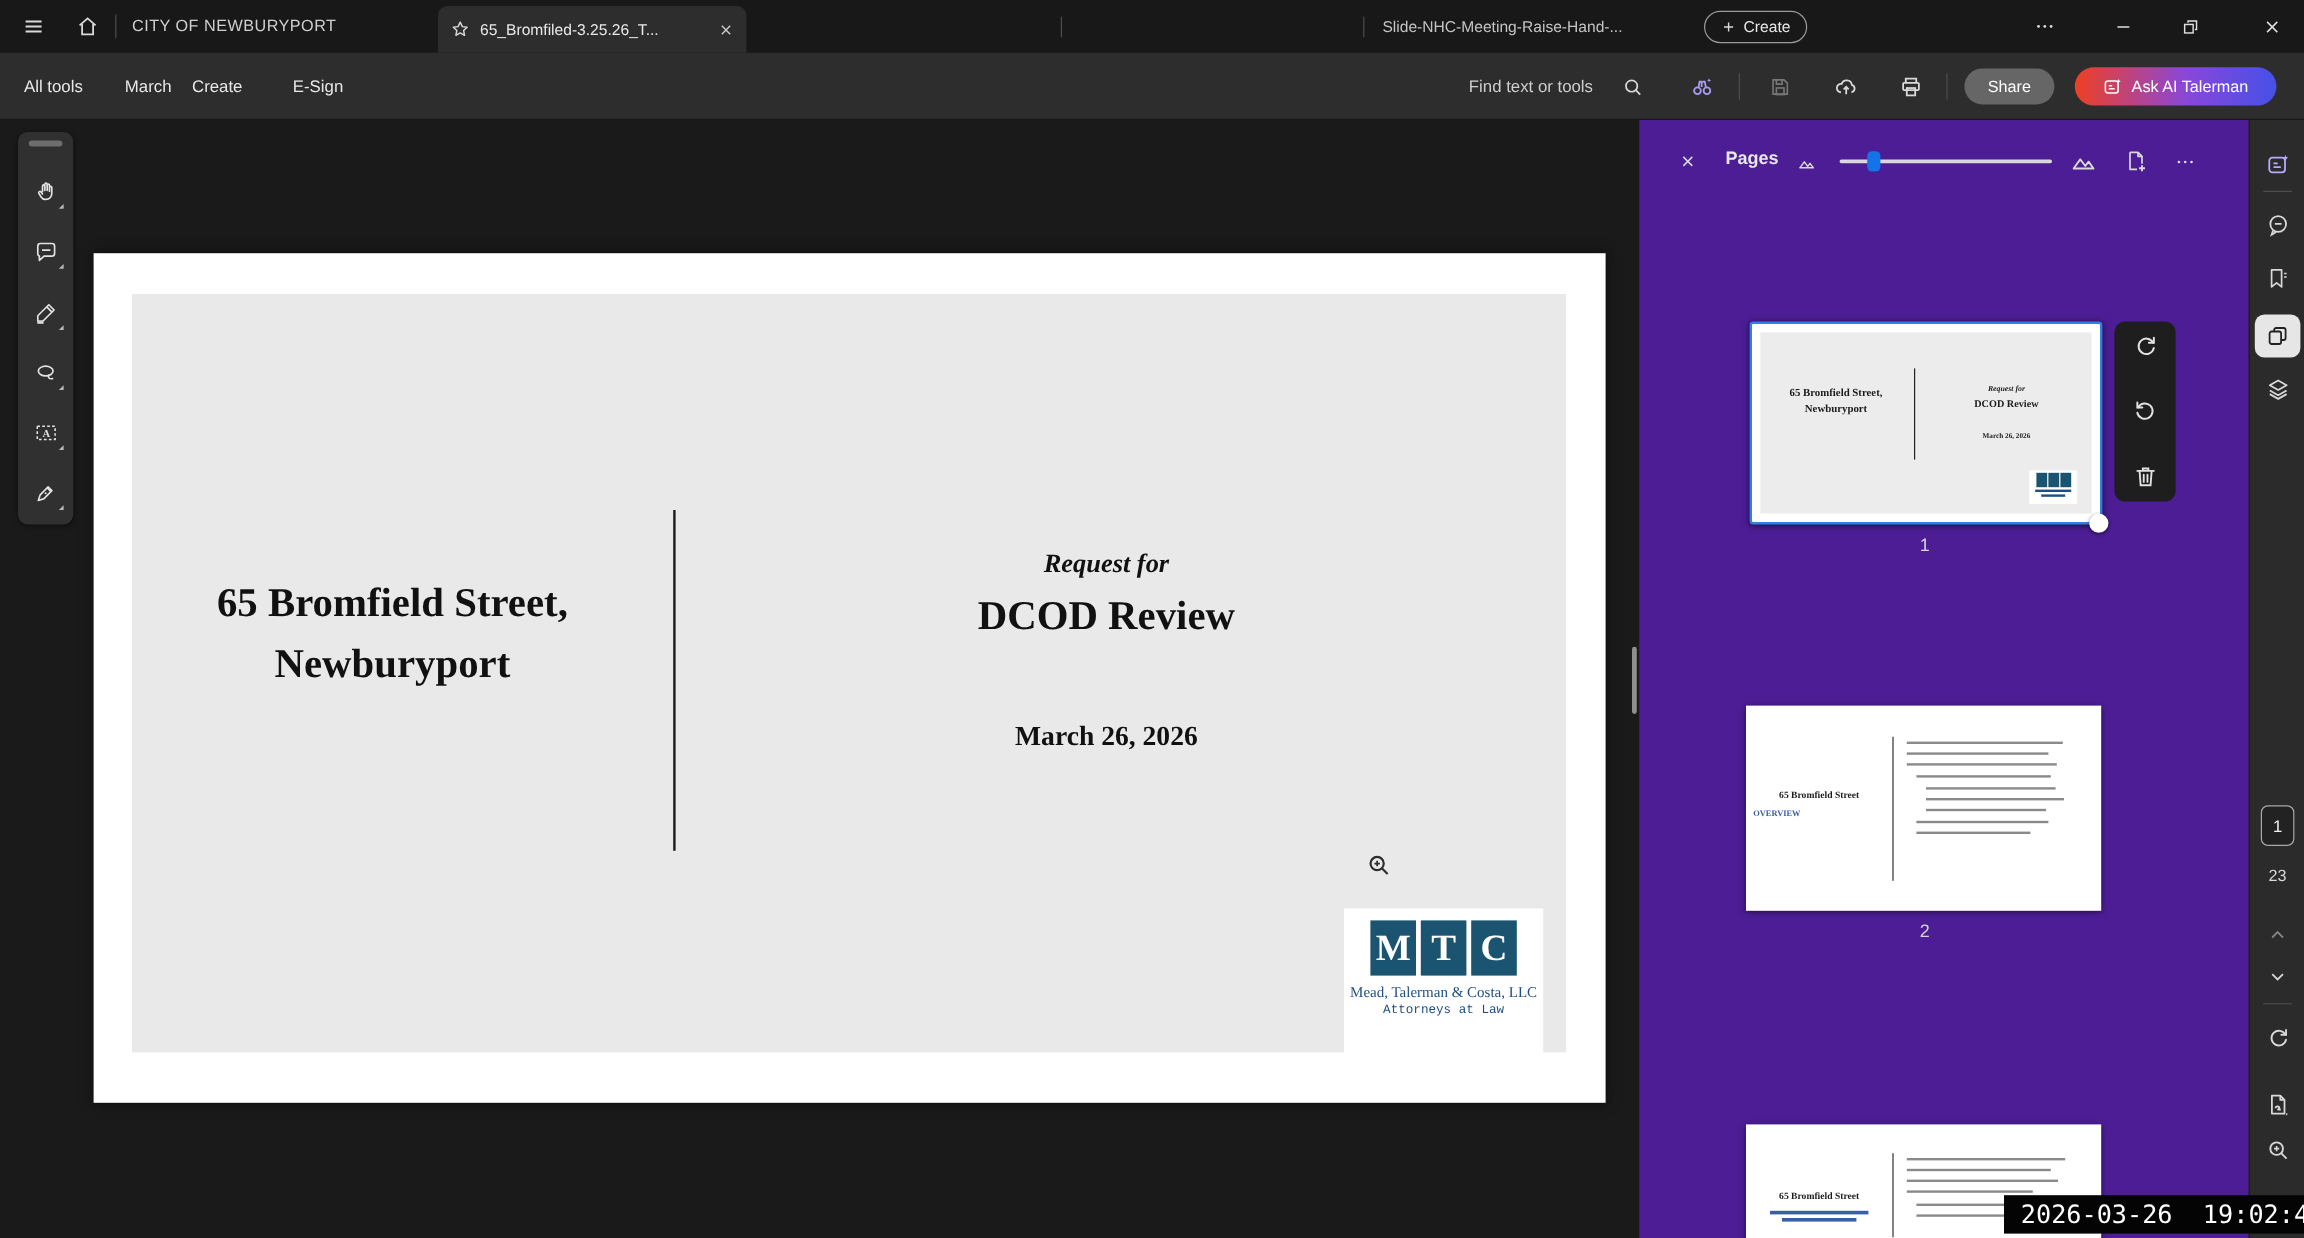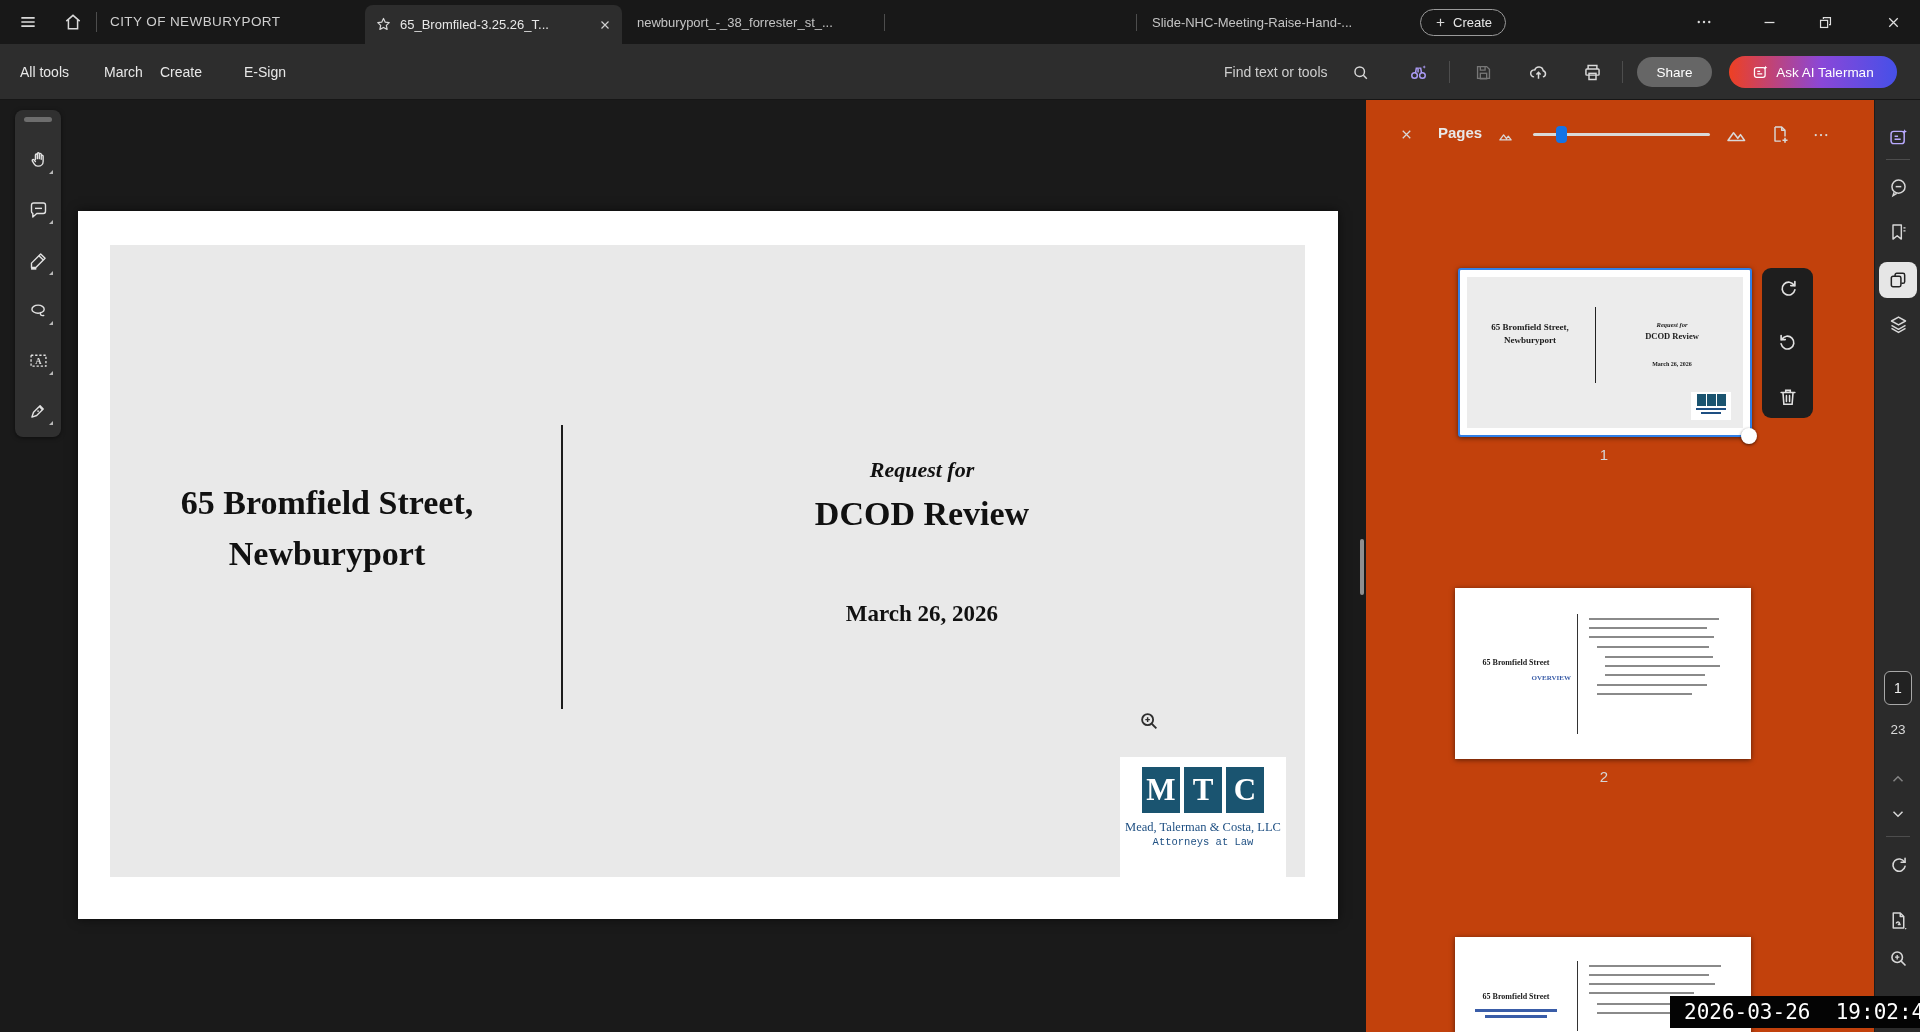--- a/index.html
+++ b/index.html
@@ -48,21 +48,21 @@
   .slidedate{ position:absolute; left:612px; top:356px; width:400px; text-align:center; font-size:23px; font-weight:bold; }
   .logo { position:absolute; left:1010px; top:512px; width:166px; height:125px; background:#fff; text-align:center; }
   .logo-squares { display:flex; justify-content:center; gap:4px; padding-top:10px; }
   .logo-sq { width:38px; height:46px; background:#1a5470; color:#fff; font-family:"Liberation Serif", serif;
              font-size:31px; font-weight:bold; display:flex; align-items:center; justify-content:center; }
   .logo-firm { margin-top:7px; color:#1e4f82; font-family:"Liberation Serif", serif; font-size:12.5px; }
   .logo-tag  { color:#1e4f82; font-family:Liberation Mono, monospace; font-size:10.5px; margin-top:1px; }
   .main-scrollbar { position:absolute; left:1360px; top:539px; width:4px; height:56px; background:#8f8f8f; border-radius:2px; }
 
   
-  .panel { position:absolute; left:1366px; top:100px; width:508px; height:932px; background:#c2410c; overflow:hidden; }
+  .panel { position:absolute; left:1366px; top:100px; width:508px; height:932px; background:#4c1d95; overflow:hidden; }
   .panel-title { position:absolute; left:72px; top:24px; color:#e8e8e8; font-size:15px; font-weight:bold; }
   .slider-track { position:absolute; left:167px; top:33px; width:177px; height:3px; background:#d9d9d9; border-radius:2px; }
   .slider-knob { position:absolute; left:190px; top:26px; width:11px; height:17px; border-radius:4px; background:#1473e6; }
   .thumb { position:absolute; background:#fff; box-shadow:0 1px 5px rgba(0,0,0,.55); }
   .thumb1 { left:92px; top:168px; width:294px; height:169px; border:2px solid #3180e8; border-radius:3px; }
   .thumb-label { position:absolute; width:40px; text-align:center; color:#d6d6d6; font-size:15px; }
   .tbtns { position:absolute; left:396px; top:168px; width:51px; height:150px; background:#1e1e1e; border-radius:9px;
            display:flex; flex-direction:column; align-items:center; justify-content:space-between; padding:10px 0; }
   .handle-dot { position:absolute; left:375px; top:328px; width:16px; height:16px; border-radius:50%; background:#fff; box-shadow:0 1px 3px rgba(0,0,0,.6); }
   .mini-grey { position:absolute; left:7px; top:7px; right:7px; bottom:7px; background:#ececec; }
@@ -113,21 +113,20 @@
           </svg>
       </span>
       <span class="tab-title">65_Bromfiled-3.25.26_T...</span>
       <span class="ic" style="margin-left:auto;">
         <svg width="14" height="14" viewBox="0 0 24 24" fill="none" stroke="#cfcfcf" stroke-width="2">
             <path d="M6 6l12 12M18 6L6 18"></path>
           </svg>
       </span>
     </div>
 
-    <div class="tab-plain" style="left:637px;">newburyport_-_38_forrester_st_...</div>
     <div class="tab-div" style="left:884px;"></div>
     <div class="tab-div" style="left:1136px;"></div>
     <div class="tab-plain" style="left:1152px;">Slide-NHC-Meeting-Raise-Hand-...</div>
 
     <div class="create-btn">
       <span class="ic">
         <svg width="13" height="13" viewBox="0 0 24 24" fill="none" stroke="currentColor" stroke-width="2.2">
             <path d="M12 5v14M5 12h14"></path>
           </svg>
       </span>
@@ -370,21 +369,21 @@
             <path d="M4.5 7h15M9.5 7V4.8h5V7M6.5 7l1 13h9l1-13"></path>
             <path d="M10.3 10.5v6.5M13.7 10.5v6.5"></path>
           </svg>
       </div>
     </div>
     <div class="handle-dot"></div>
     <div class="thumb-label" style="left:218px;top:346px;">1</div>
 
     <div class="thumb" style="left:89px;top:488px;width:296px;height:171px;">
       <div class="abs mini-serif" style="left:6px;top:70px;width:110px;text-align:center;font-size:8px;font-weight:bold;">65 Bromfield Street</div>
-      <div class="abs" style="left:6px;top:86px;width:110px;text-align:right;font-size:7px;font-weight:bold;color:#3a5da8;font-family:'Liberation Serif',serif;">OVERVIEW</div>
+      <div class="abs" style="left:6px;top:86px;width:110px;text-align:left;font-size:7px;font-weight:bold;color:#3a5da8;font-family:'Liberation Serif',serif;">OVERVIEW</div>
       <div class="abs" style="left:122px;top:26px;width:1px;height:120px;background:#333;"></div>
       <div class="bar" style="left:134px;top:30px;width:130px;"></div>
       <div class="bar" style="left:134px;top:39px;width:118px;"></div>
       <div class="bar" style="left:134px;top:48px;width:125px;"></div>
       <div class="bar" style="left:142px;top:58px;width:112px;"></div>
       <div class="bar" style="left:150px;top:68px;width:108px;"></div>
       <div class="bar" style="left:150px;top:77px;width:115px;"></div>
       <div class="bar" style="left:150px;top:86px;width:100px;"></div>
       <div class="bar" style="left:142px;top:96px;width:110px;"></div>
       <div class="bar" style="left:142px;top:105px;width:95px;"></div>

